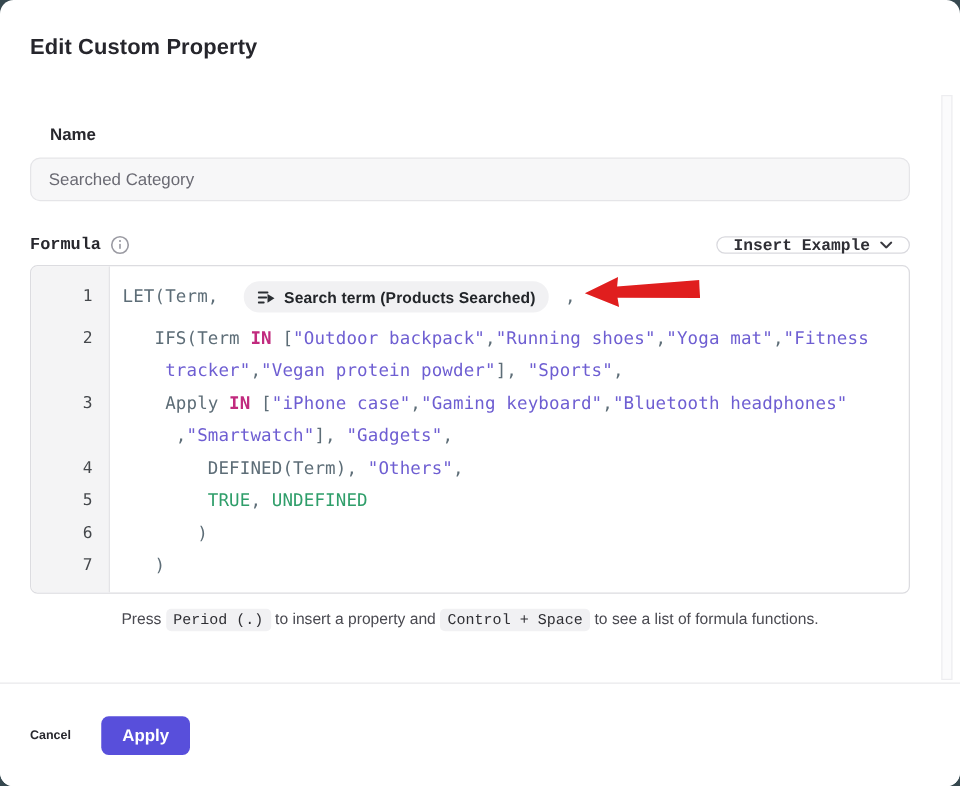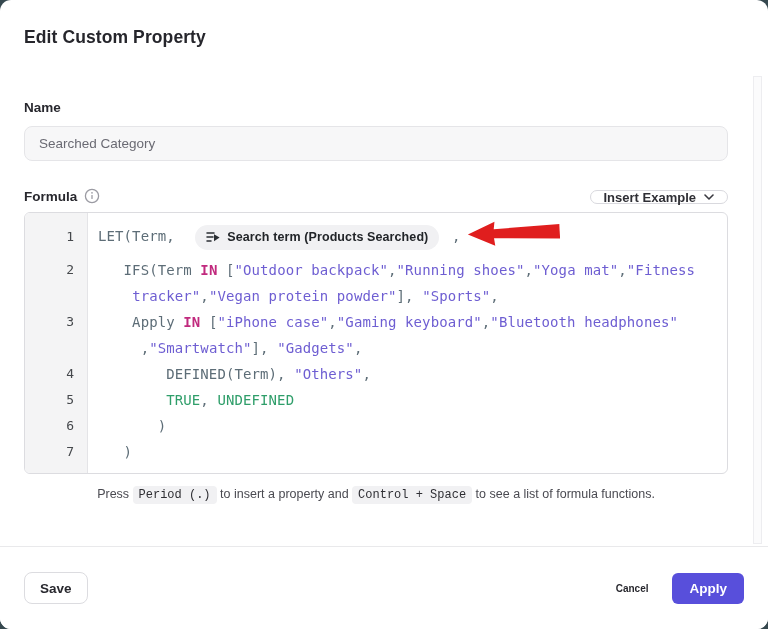--- a/index.html
+++ b/index.html
@@ -15,31 +15,31 @@
     border-radius:11px;
     overflow:hidden;
   }
   .modal-title{
     margin:27px 24px 0;
     font-size:17.5px;font-weight:700;color:#26262c;letter-spacing:.1px;
   }
   .dialog-body{padding:0 40px 0 24px;}
   .field-label{
     display:block;margin-top:52px;
-    font-size:13.5px;font-weight:700;color:#28282e;
+    font-size:13.5px;font-weight:700;color:#28282e;margin-left:16px;
   }
   .text-input{
     margin-top:11px;height:35px;box-sizing:border-box;
     background:var(--input-bg,#f7f7f8);
     border:1px solid #e5e5e8;border-radius:8px;
     display:flex;align-items:center;padding:0 14px;
     font-size:13.5px;color:#6a6a73;
   }
   .formula-header{
-    margin-top:27px;display:flex;align-items:flex-end;justify-content:space-between;
+    margin-top:27px;display:flex;align-items:center;justify-content:space-between;font-family:Liberation Mono, monospace;
   }
   .formula-label-wrap{display:flex;align-items:center;gap:7px;}
   .formula-label-wrap .lbl{font-size:13.5px;font-weight:700;color:#28282e;}
   .btn-insert{
     display:inline-flex;align-items:center;gap:8px;
     background:#fff;border:1px solid #d9d9de;border-radius:8px;
     height:14px;padding:0 13px;cursor:pointer;
     font-family:inherit;font-size:13px;font-weight:600;color:#2f2f35;
   }
   .editor{
@@ -208,20 +208,19 @@
       <span>to insert a property and</span>
       <kbd>Control + Space</kbd>
       <span>to see a list of formula functions.</span>
     </p>
 
   </div>
 
   <div class="scroll-track"></div>
 
   <div class="footer">
-    <button class="btn btn-save">Save</button>
     <div class="footer-right">
       <button class="btn btn-cancel">Cancel</button>
       <button class="btn btn-apply">Apply</button>
     </div>
   </div>
 
 </div>
 
 </body></html>

